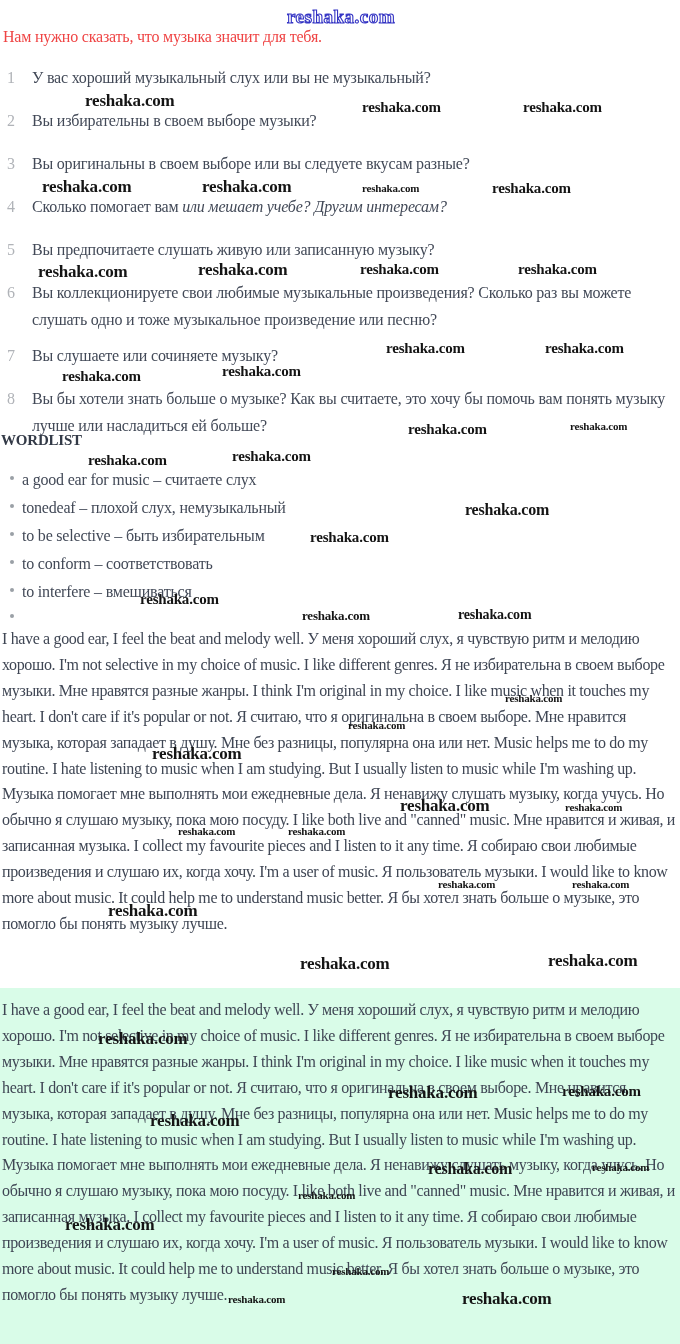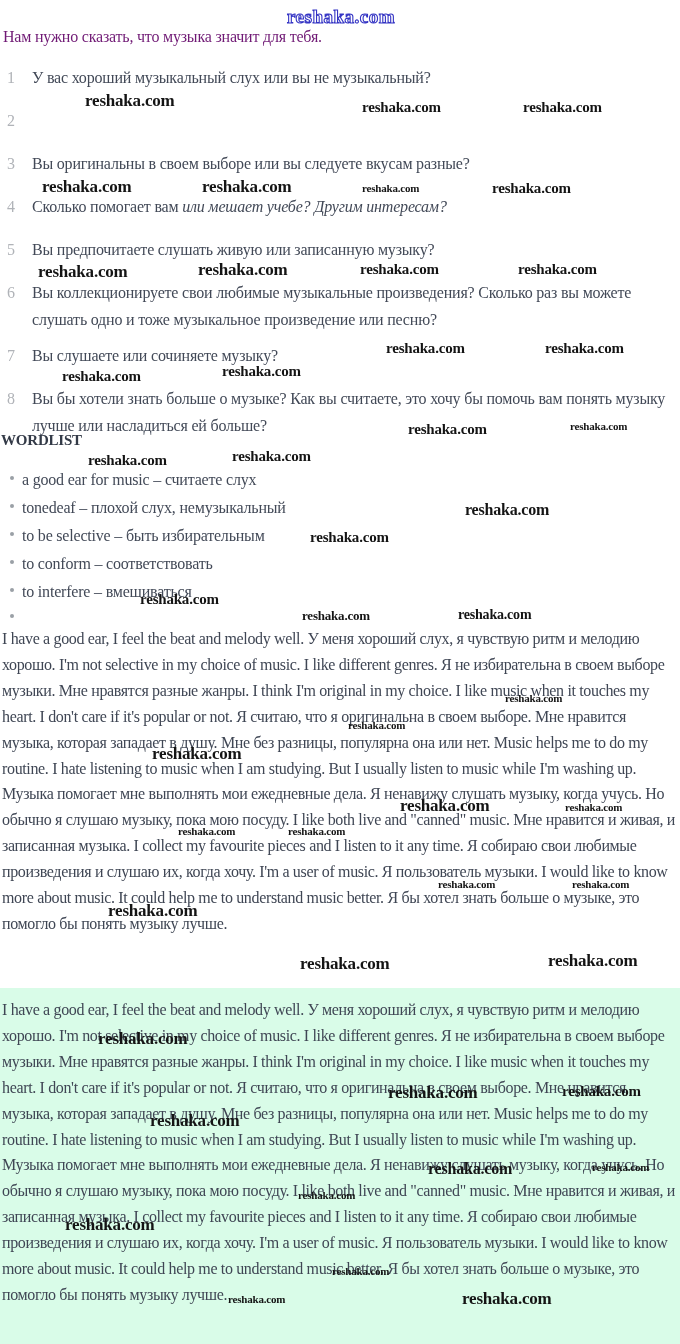--- a/index.html
+++ b/index.html
@@ -17,21 +17,21 @@
     -webkit-text-stroke:1.1px #3434c4;
     text-stroke:1.1px #3434c4;
   }
   
   .wm{
     position:absolute;color:#141414;font-weight:600;
     letter-spacing:-0.2px;white-space:nowrap;line-height:1;
   }
   .intro{
     position:absolute;left:3px;top:24px;right:4px;
-    font-size:16px;letter-spacing:-0.2px;color:#701a75;
+    font-size:16px;letter-spacing:-0.2px;color:#ef4444;
   }
   .q{
     position:absolute;left:0;right:4px;padding-left:32px;box-sizing:border-box;
     font-size:16px;line-height:27px;letter-spacing:-0.2px;color:#424957;
   }
   .q .num{
     position:absolute;left:7px;top:0;width:18px;
     color:#b0b3b8;font-size:16px;
   }
   .q .it{font-style:italic;}
@@ -65,21 +65,21 @@
 <div id="page">
 
   <div class="wm-outline">reshaka.com</div>
 
   <div class="intro">Нам нужно сказать, что музыка значит для тебя.</div>
 
   <div class="q q1">
     <span class="num">1</span><span>У вас хороший музыкальный слух или вы не музыкальный?</span><span class="it"></span>
   </div>
   <div class="q q2">
-    <span class="num">2</span><span class="it"></span>
+    <span class="num">2</span><span>Вы избирательны в своем выборе музыки?</span><span class="it"></span>
   </div>
   <div class="q q3">
     <span class="num">3</span><span>Вы оригинальны в своем выборе или вы следуете вкусам разные?</span><span class="it"></span>
   </div>
   <div class="q q4">
     <span class="num">4</span><span>Сколько помогает вам </span><span class="it">или мешает учебе? Другим интересам?</span>
   </div>
   <div class="q q5">
     <span class="num">5</span><span>Вы предпочитаете слушать живую или записанную музыку?</span><span class="it"></span>
   </div>

